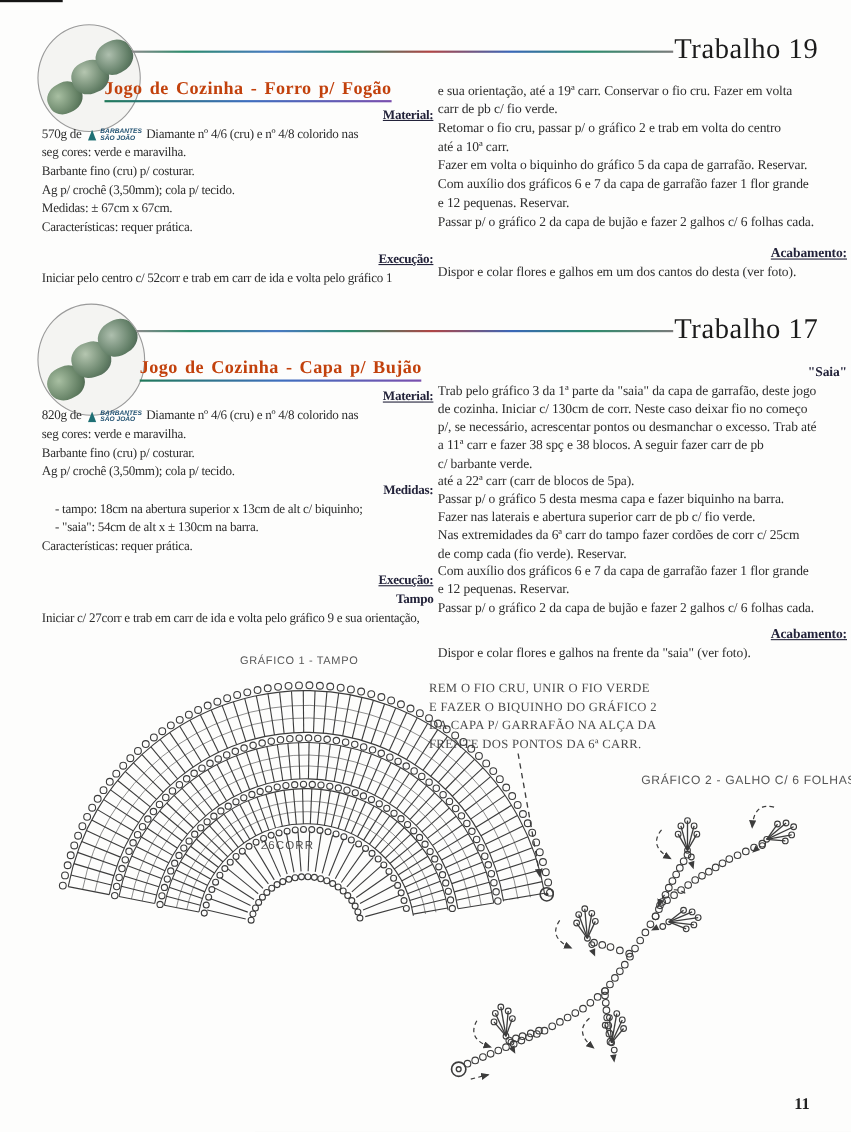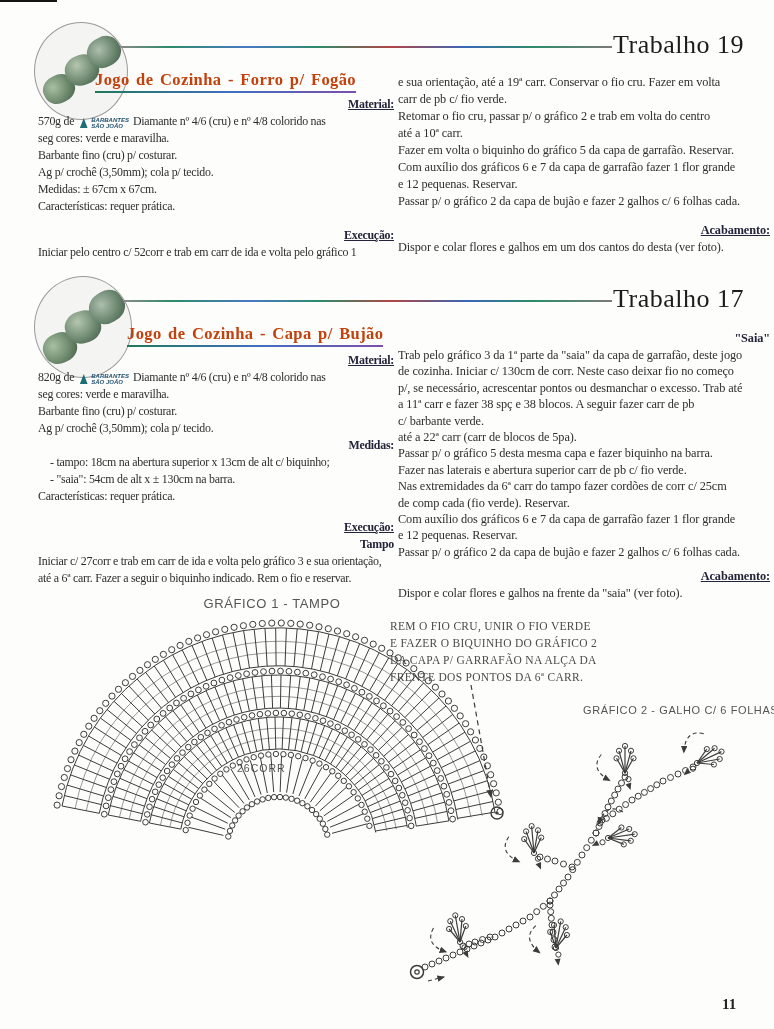--- a/index.html
+++ b/index.html
@@ -22,21 +22,21 @@
   .u{text-decoration:underline;}
   .gap8{height:8px;}  .gap12{height:12px;}  .gap14{height:14px;}
   .indent > div{padding-left:12px;}
   
   .brandlogo{display:inline-flex;align-items:center;vertical-align:-3px;margin:0 4px;}
   .logo-ico{display:inline-block;width:11px;height:10px;background:#1e6f74;
             clip-path:polygon(15% 100%,50% 0,85% 100%);margin-right:2px;}
   .logo-txt{display:inline-flex;flex-direction:column;font-family:"Liberation Sans",sans-serif;
             font-style:italic;font-weight:bold;font-size:6px;line-height:6px;color:#1e4f6f;letter-spacing:0;}
   
-  .diaglabel{position:absolute;font-family:"Liberation Sans",sans-serif;font-size:13px;color:#555;
+  .diaglabel{position:absolute;font-family:"Liberation Sans",sans-serif;font-size:10px;color:#555;
              letter-spacing:0.6px;white-space:nowrap;}
   .annot{position:absolute;font-family:Liberation Serif, serif;font-size:11.5px;color:#4a4a4a;
          letter-spacing:0.3px;}
   .annot > div{height:17px;line-height:17px;white-space:nowrap;}
   .pagenum{position:absolute;font-family:"Liberation Serif",serif;font-size:15px;font-weight:bold;color:#222;}
   .scanline{position:absolute;background:#151515;}
   svg{position:absolute;overflow:visible;}
   svg text{font-family:"Liberation Sans",sans-serif;fill:#555;}
 </style>
 </head>
@@ -134,22 +134,21 @@
     <div class="lbl" data-bind="work17.medidas_label">Medidas:</div>
     <div class="indent" data-bind-lines="work17.medidas_lines">
         <div>- tampo: 18cm na abertura superior x 13cm de alt c/ biquinho;</div>
         <div>- "saia": 54cm de alt x ± 130cm na barra.</div>
       </div>
     <div class="line" data-bind="work17.caracteristicas_line">Características: requer prática.</div>
     <div class="gap14"></div>
     <div class="lbl u" data-bind="work17.execucao_label">Execução:</div>
     <div class="lbl" data-bind="work17.tampo_label">Tampo</div>
     <div data-bind-lines="work17.execucao_lines">
-        <div>Iniciar c/ 27corr e trab em carr de ida e volta pelo gráfico 3 e sua orientação,</div>
-        <div>até a 6ª carr. Fazer a seguir o biquinho indicado. Rem o fio e reservar.</div>
+        <div>Iniciar c/ 27corr e trab em carr de ida e volta pelo gráfico 9 e sua orientação,</div>
       </div>
   </div>
 
   <div class="textcol tight" style="left:398px;top:330px;width:372px;">
     <div class="lbl" data-bind="work17.saia_label">"Saia"</div>
     <div data-bind-lines="work17.right_lines">
         <div>Trab pelo gráfico 3 da 1ª parte da "saia" da capa de garrafão, deste jogo</div>
         <div>de cozinha. Iniciar c/ 130cm de corr. Neste caso deixar fio no começo</div>
         <div>p/, se necessário, acrescentar pontos ou desmanchar o excesso. Trab até</div>
         <div>a 11ª carr e fazer 38 spç e 38 blocos. A seguir fazer carr de pb</div>

